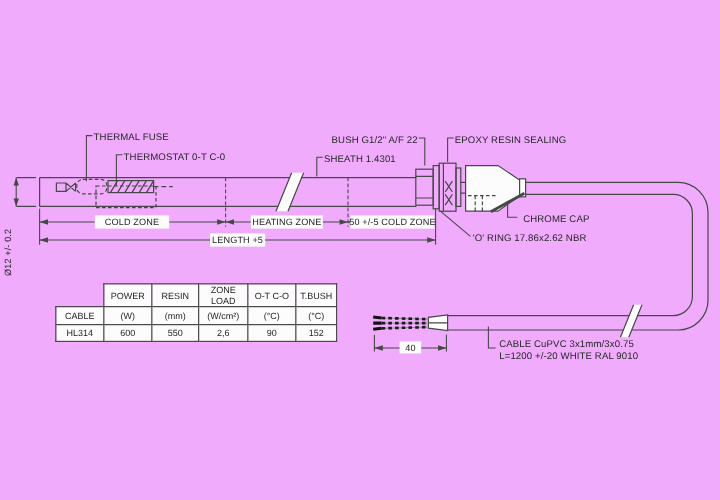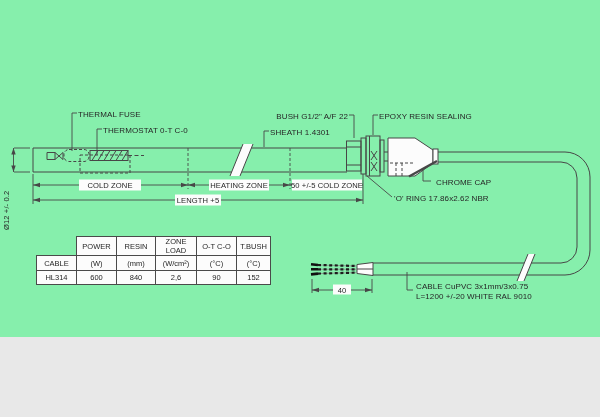--- a/index.html
+++ b/index.html
@@ -1,21 +1,21 @@
 <!DOCTYPE html>
 <html><head>
 <meta charset="utf-8">
 <style>
   html,body{margin:0;padding:0;background:#e8e8e8;}
-  #canvas{position:relative;width:600px;height:337px;background:#86efac;overflow:hidden;
+  #canvas{position:relative;width:600px;height:417px;background:#f0abfc;overflow:hidden;
           font-family:"Liberation Sans",sans-serif;}
   #drawing{position:absolute;left:0;top:0;}
   svg text{fill:#262626;font-family:"Liberation Sans",sans-serif;font-size:8px;letter-spacing:0.1px;}
   svg .dimtxt{font-size:7.6px;}
-  table.spec{position:absolute;left:36px;top:236px;width:234px;border-collapse:collapse;
+  table.spec{position:absolute;left:46px;top:236px;width:234px;border-collapse:collapse;
              table-layout:fixed;font-size:7.5px;color:#1f1f1f;background:transparent;}
   table.spec td{border:1px solid #4a4a4a;text-align:center;vertical-align:middle;
                 padding:0;background:#fcfcfc;height:13px;}
   table.spec tr.hdr1 td{height:15px;}
   table.spec tr.hdr2 td{height:14px;}
   table.spec td.blank{border:none;background:transparent;}
 </style>
 </head>
 <body>
 
@@ -152,21 +152,21 @@
       <td>CABLE</td>
       <td>(W)</td>
       <td>(mm)</td>
       <td>(W/cm²)</td>
       <td>(°C)</td>
       <td>(°C)</td>
     </tr>
     <tr>
       <td>HL314</td>
       <td>600</td>
-      <td>840</td>
+      <td>550</td>
       <td>2,6</td>
       <td>90</td>
       <td>152</td>
     </tr>
   </tbody>
     </table>
 
 </div>
 
 </body></html>

